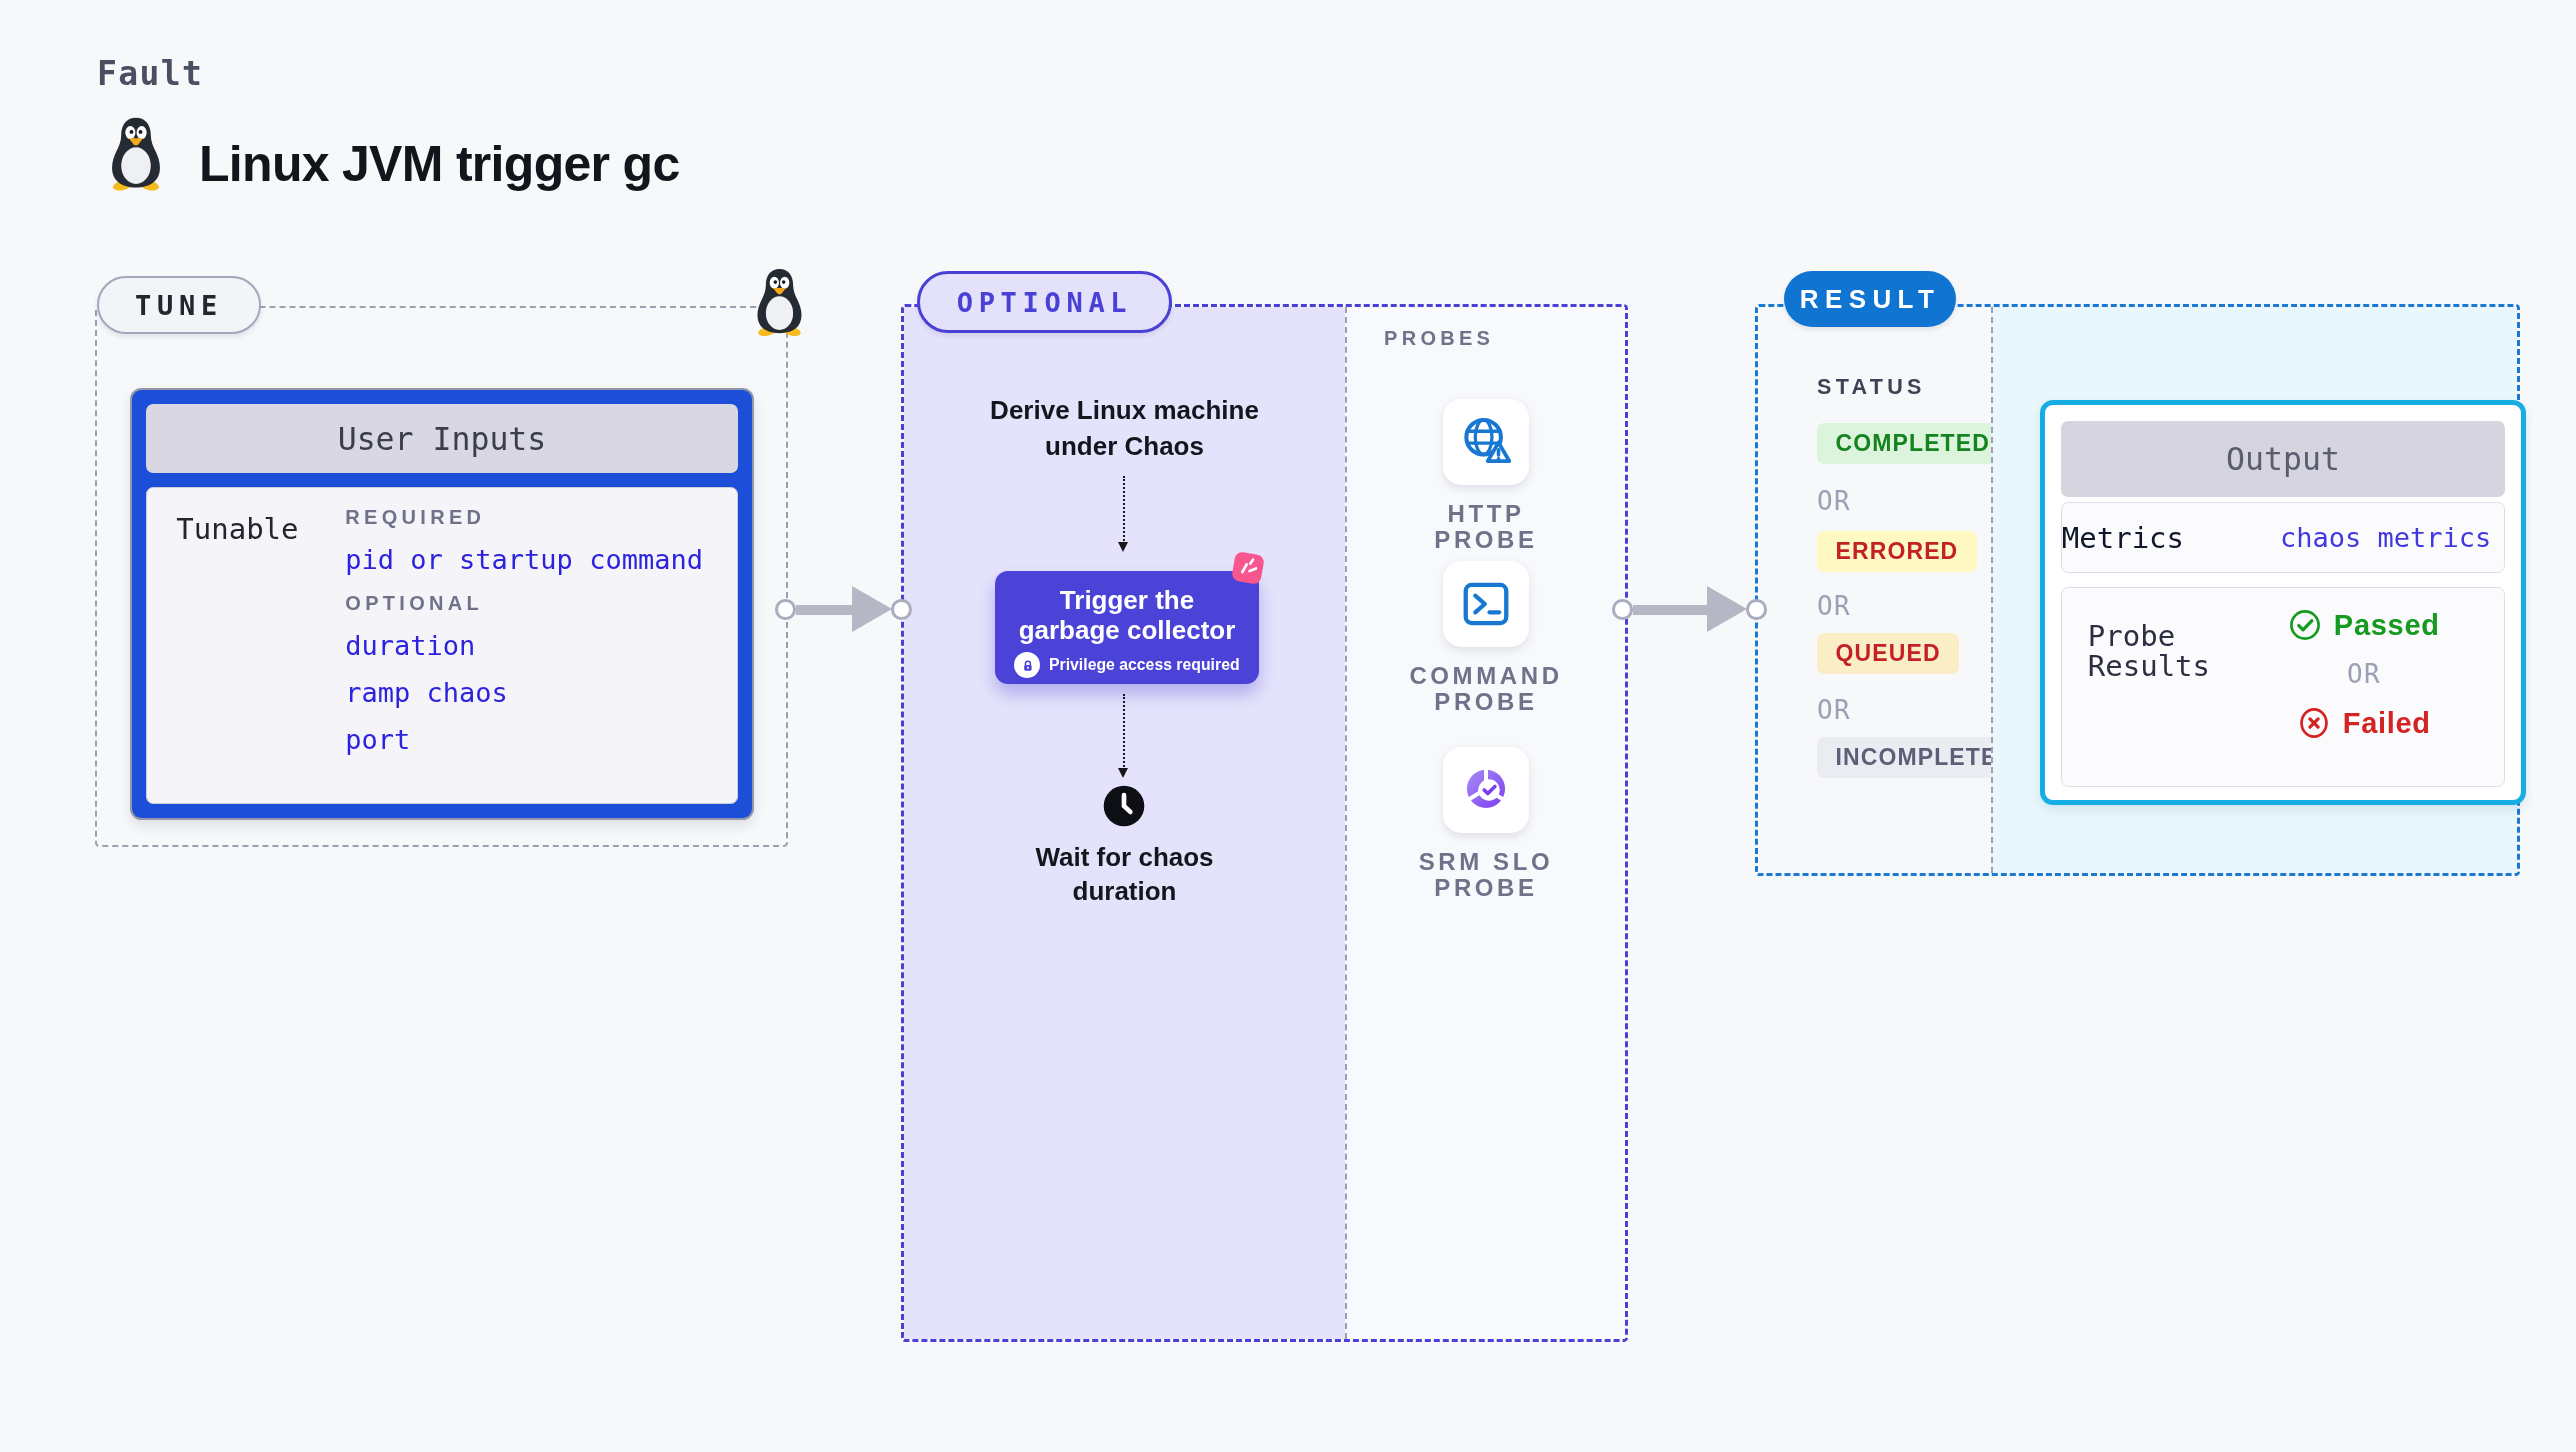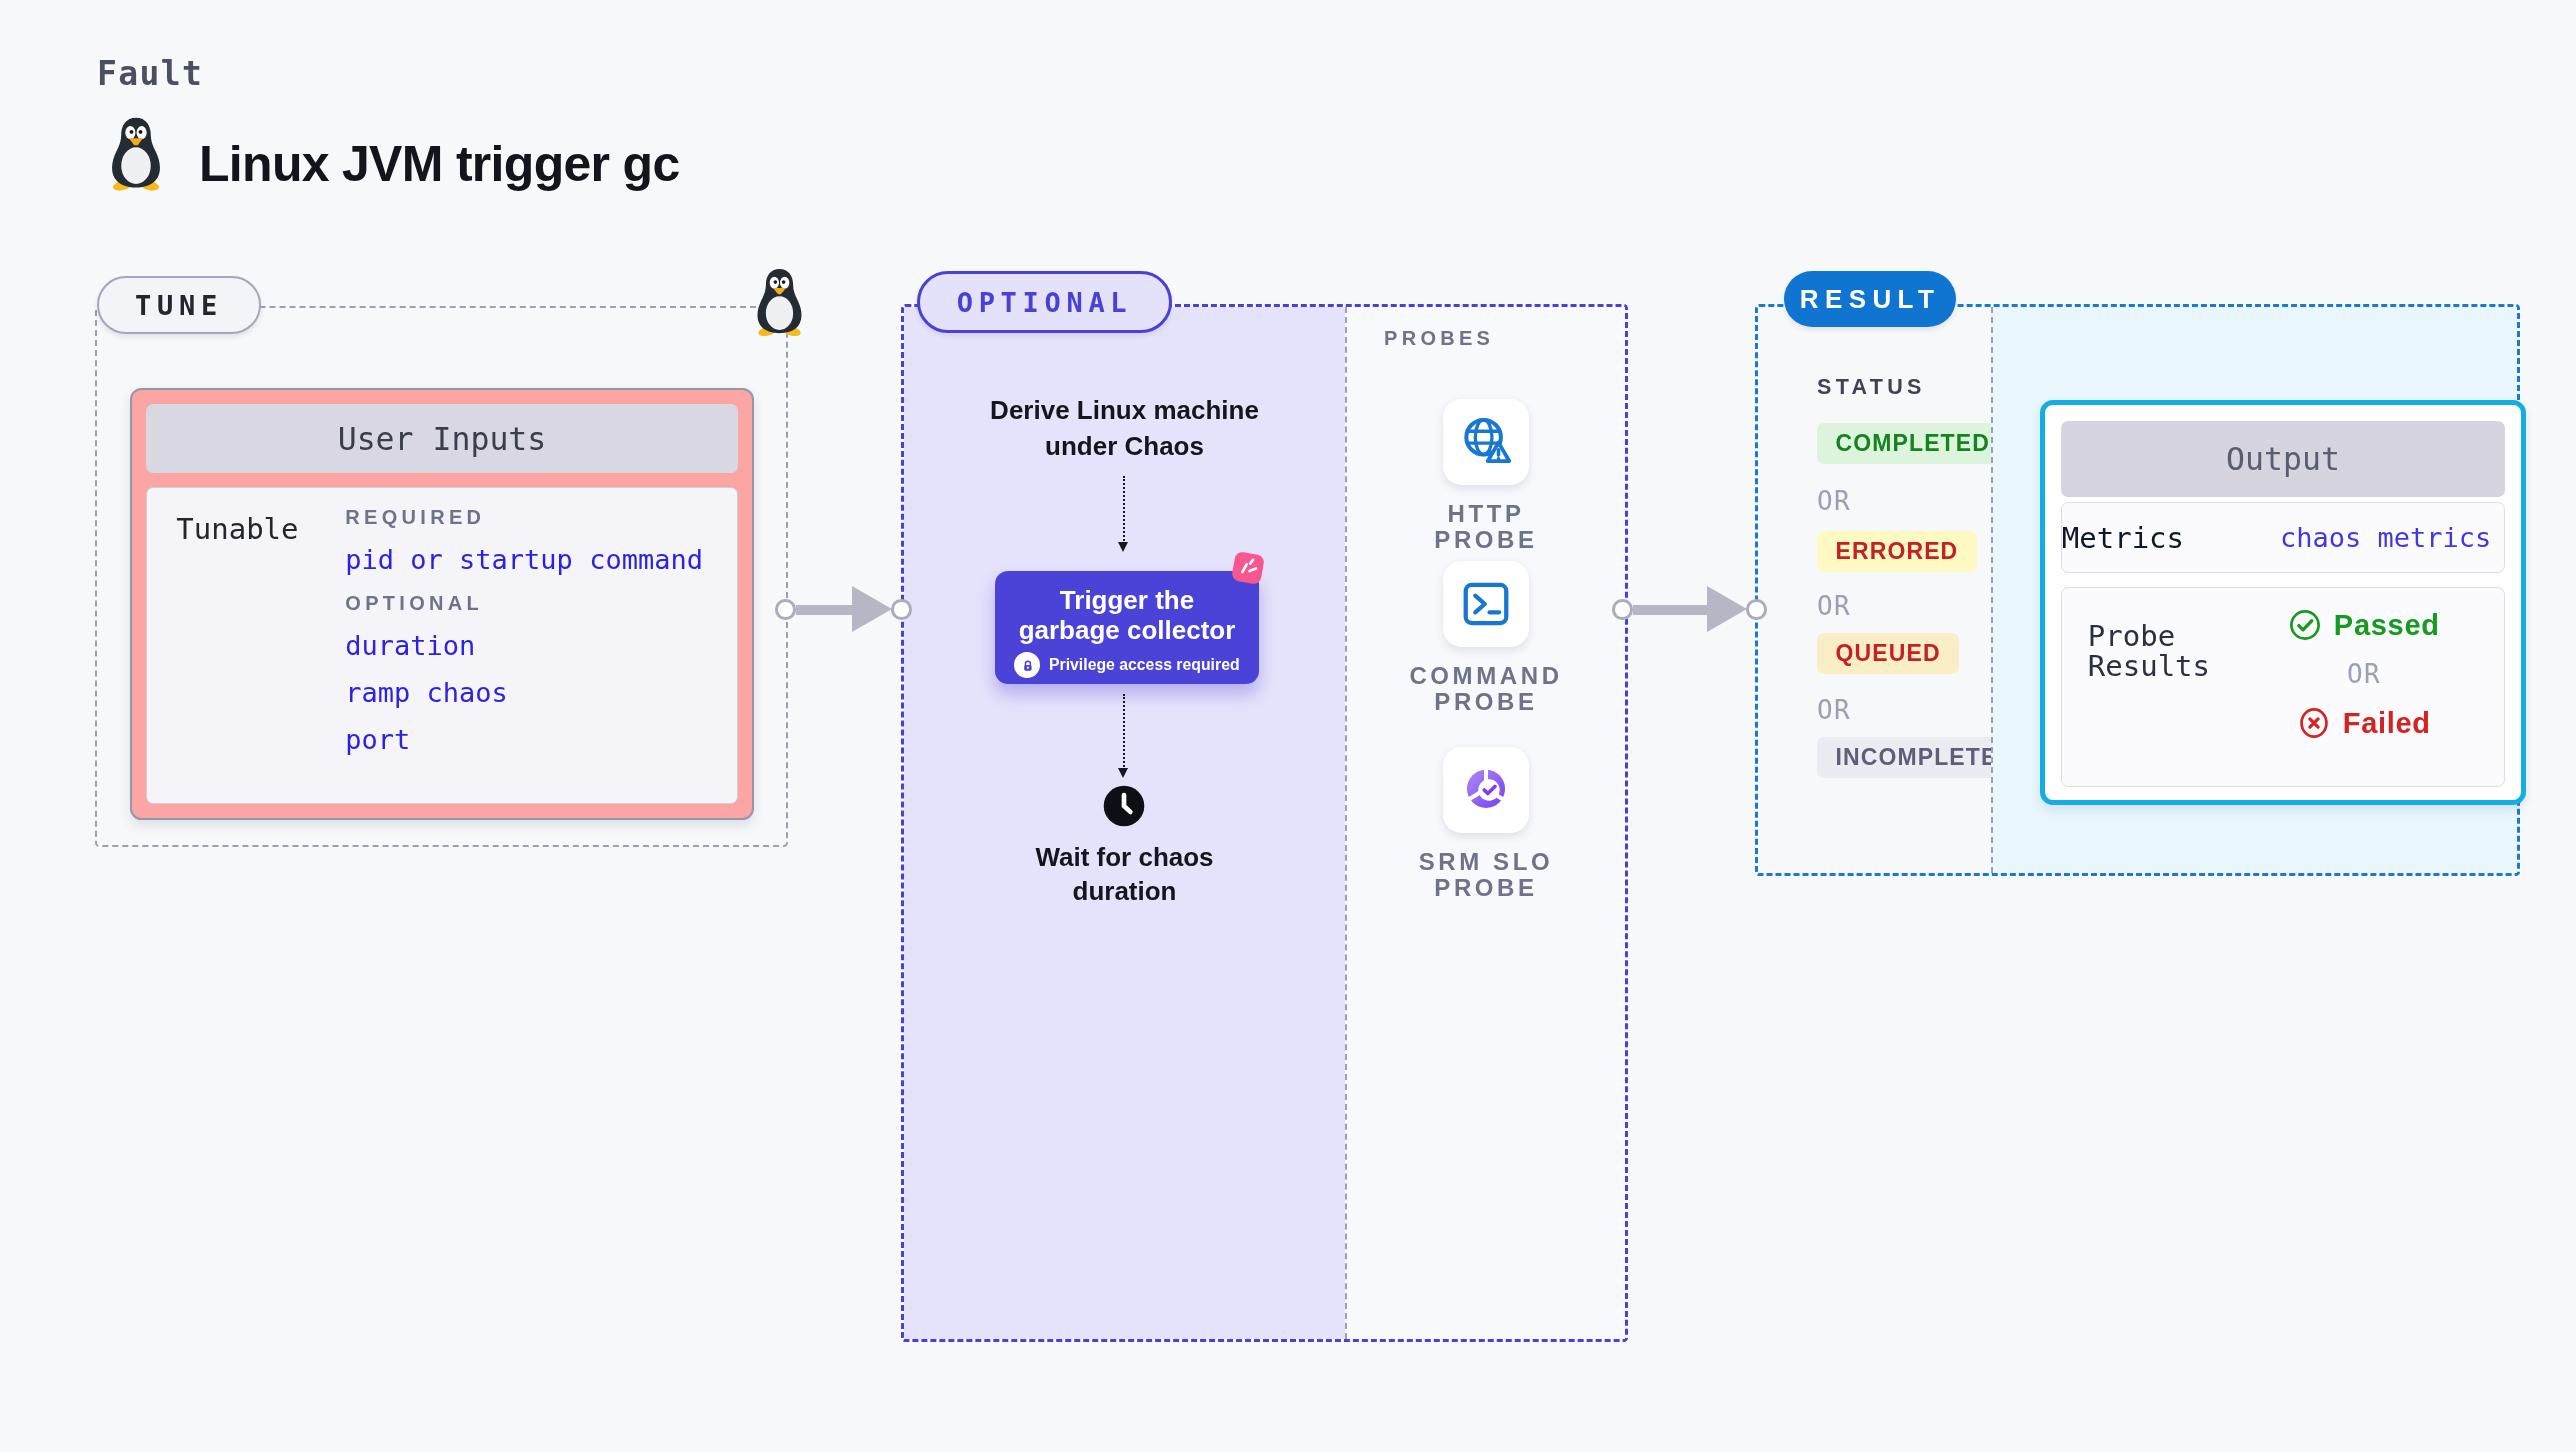--- a/index.html
+++ b/index.html
@@ -18,21 +18,21 @@
         font-weight:700;letter-spacing:5.7px;box-shadow:0 2.9px 5.7px rgba(40,40,70,.10);}
   .tune-pill{left:97px;top:276px;width:160px;height:54px;background:#f3f4f8;border:2.9px solid #a3a7bb;
              color:#23252f;font-size:27px;}
   .exec-pill{left:917px;top:271px;width:249px;height:56px;background:#e4e2fb;border:3.6px solid #4a40d6;
              color:#4a40d6;font-size:27px;}
   .result-pill{left:1784px;top:271px;width:172px;height:56px;background:#0f75d0;color:#fff;font-size:26px;}
 
   
   .tune-box{left:95px;top:306px;width:689px;height:537px;border:2.9px dashed #9aa0b0;border-radius:4.3px;z-index:1;}
   .tux-sm{left:751px;top:265px;width:57px;height:73px;z-index:6;}
-  .user-inputs{left:130px;top:388px;width:620px;height:428px;background:#fca5a5;border:2.9px solid #9297a9;
+  .user-inputs{left:130px;top:388px;width:620px;height:428px;background:#1d4ed8;border:2.9px solid #9297a9;
                border-radius:11.5px;box-shadow:0 5.7px 11.5px rgba(50,55,90,.12);z-index:3;}
   .card-header{position:absolute;left:14.3px;right:14.3px;top:14.3px;height:69px;background:#d9d8e2;border-radius:7.2px;
                display:flex;align-items:center;justify-content:center;font-size:31.5px;color:#3a3d4c;}
   .ui-body{position:absolute;left:14.3px;right:14.3px;top:97px;height:315px;background:#f4f4f9;
            border:1.4px solid #cccede;border-radius:7.2px;}
   .tunable-label{position:absolute;left:29px;top:24px;font-size:29px;color:#23252f;}
   .params{position:absolute;left:198px;top:17px;display:flex;flex-direction:column;gap:14.3px;}
   .eyebrow{font-size:20px;font-weight:700;letter-spacing:4.3px;color:#6f7389;line-height:24px;}
   .param-link{font-size:27px;color:#2d23de;line-height:33px;text-decoration:none;display:block;
               font-family:"DejaVu Sans Mono","Liberation Mono",monospace;}

